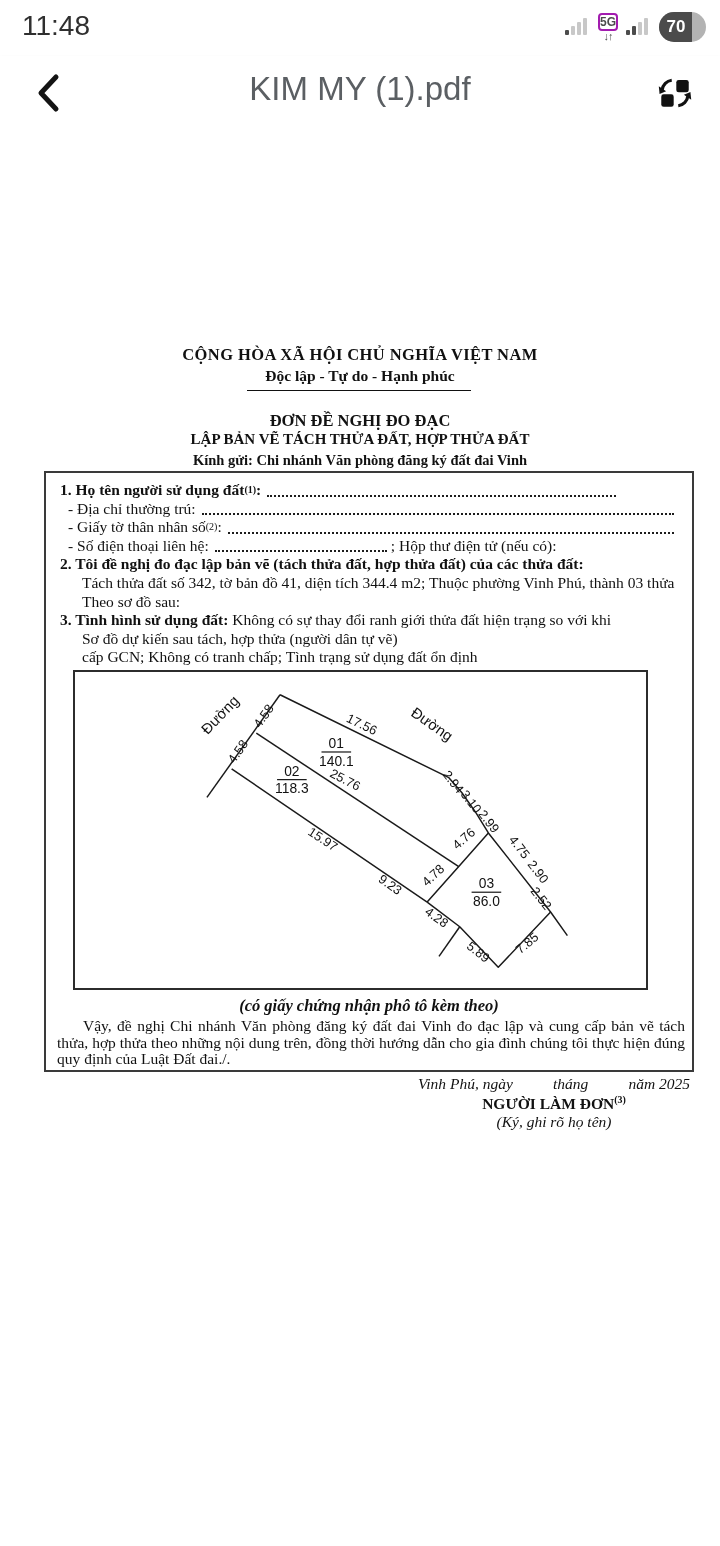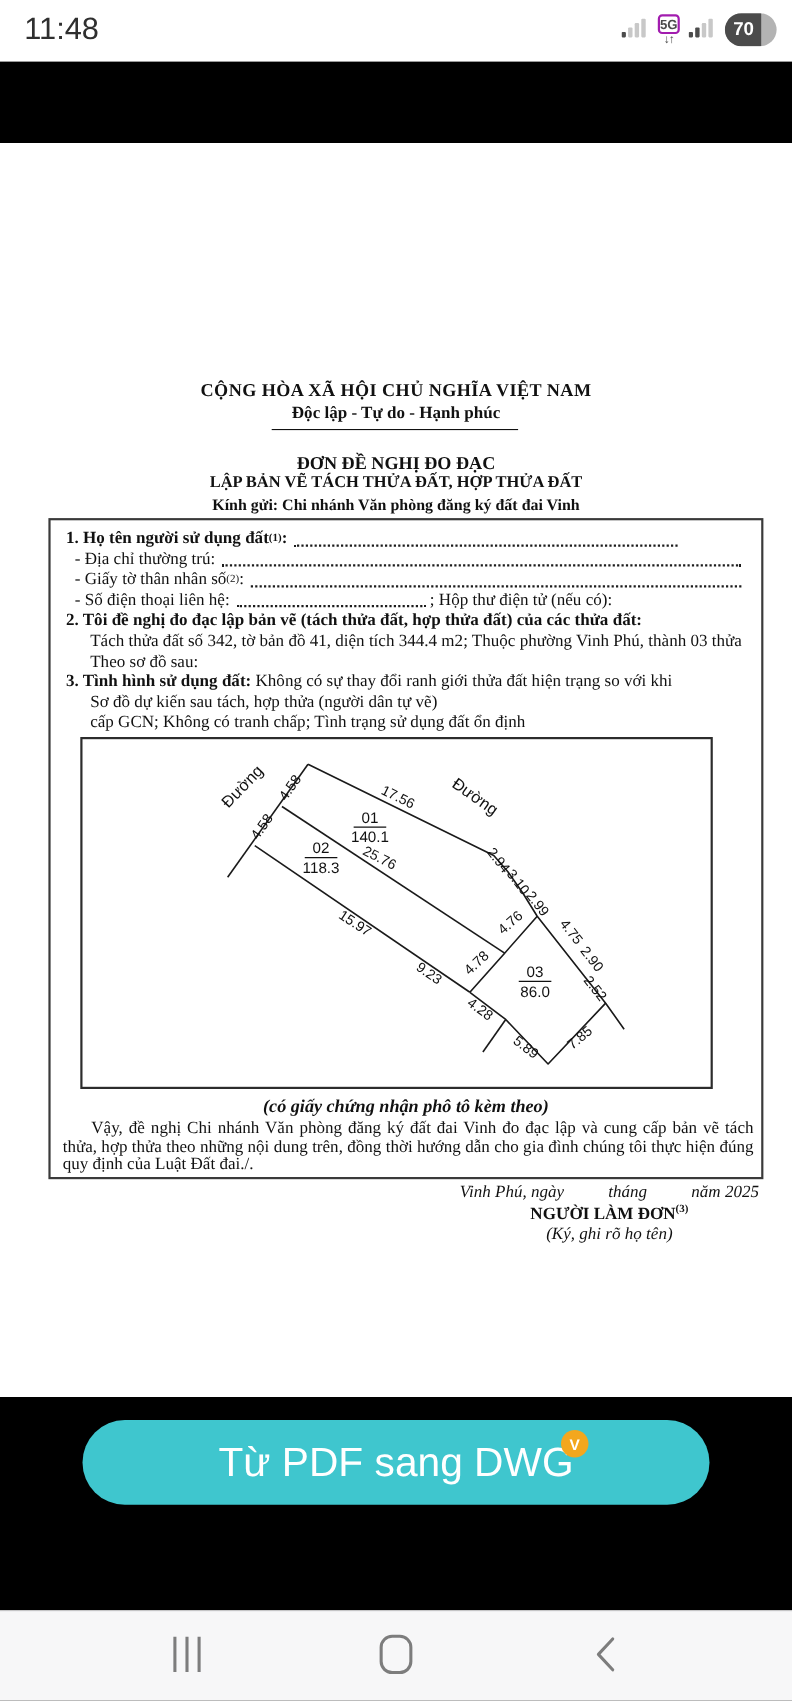--- a/index.html
+++ b/index.html
@@ -1,16 +1,16 @@
 <!DOCTYPE html>
 <html><head>
 <meta charset="utf-8">
 <style>
   html,body{margin:0;padding:0;background:#fff;}
-  .screen{position:relative;width:720px;height:1546px;background:#000000;overflow:hidden;
+  .screen{position:relative;width:720px;height:1196px;background:#c2410c;overflow:hidden;
           font-family:"Liberation Serif",serif;color:#111;}
   
   .statusbar{position:absolute;left:0;top:0;width:720px;height:56px;background:#fff;}
   .time{position:absolute;left:22px;top:10px;font-family:"Liberation Sans",sans-serif;
         font-size:28px;color:#2f2f2f;}
   .sicons{position:absolute;right:14px;top:12px;display:flex;align-items:center;gap:8px;}
   .fiveg{display:flex;flex-direction:column;align-items:center;color:#4c4c4c;
          font-family:"Liberation Sans",sans-serif;}
   .fiveg .box{border:2px solid #a21caf;border-radius:4px;font-size:12px;font-weight:bold;
               line-height:14px;padding:0 0;}
@@ -104,20 +104,42 @@
           <rect x="18" y="3" width="4" height="17" rx="1" fill="#c8c8c8"></rect>
         </svg>
       </span>
       <span class="batt">
         <span class="batt-fill" style="width: 70%;"></span>
         <span class="batt-num">70</span>
       </span>
     </div>
   </div>
 
+  <div class="appheader">
+    <button class="backbtn">
+      <span>
+        <svg width="24" height="40" viewBox="0 0 24 40">
+          <polyline points="20,4 5,20 20,36" fill="none" stroke="#141414" stroke-width="5" stroke-linecap="round" stroke-linejoin="round"></polyline>
+        </svg>
+      </span>
+    </button>
+    <div class="apptitle">KIM MY (1).pdf</div>
+    <button class="convertbtn">
+      <span>
+        <svg width="34" height="34" viewBox="0 0 26 26">
+          <rect x="14" y="3" width="9.5" height="9.5" rx="1.8" fill="#111"></rect>
+          <rect x="2.5" y="14" width="9.5" height="9.5" rx="1.8" fill="#111"></rect>
+          <path d="M10.5 3.2 A 8.3 8.3 0 0 0 3.2 10.5" fill="none" stroke="#111" stroke-width="2.4"></path>
+          <polygon points="0.6,7.8 6.2,11.6 1.2,13.8" fill="#111"></polygon>
+          <path d="M15.5 22.8 A 8.3 8.3 0 0 0 22.8 15.5" fill="none" stroke="#111" stroke-width="2.4"></path>
+          <polygon points="25.4,18.2 19.8,14.4 24.8,12.2" fill="#111"></polygon>
+        </svg>
+      </span>
+    </button>
+  </div>
 
   <div class="pdfpage">
 
     <div class="motto1 c">CỘNG HÒA XÃ HỘI CHỦ NGHĨA VIỆT NAM</div>
     <div class="motto2 c">Độc lập - Tự do - Hạnh phúc</div>
     <div class="motto-rule"></div>
 
     <div class="ftitle1 c">ĐƠN ĐỀ NGHỊ ĐO ĐẠC</div>
     <div class="ftitle2 c">LẬP BẢN VẼ TÁCH THỬA ĐẤT, HỢP THỬA ĐẤT</div>
     <div class="frecip c">Kính gửi: Chi nhánh Văn phòng đăng ký đất đai Vinh</div>

